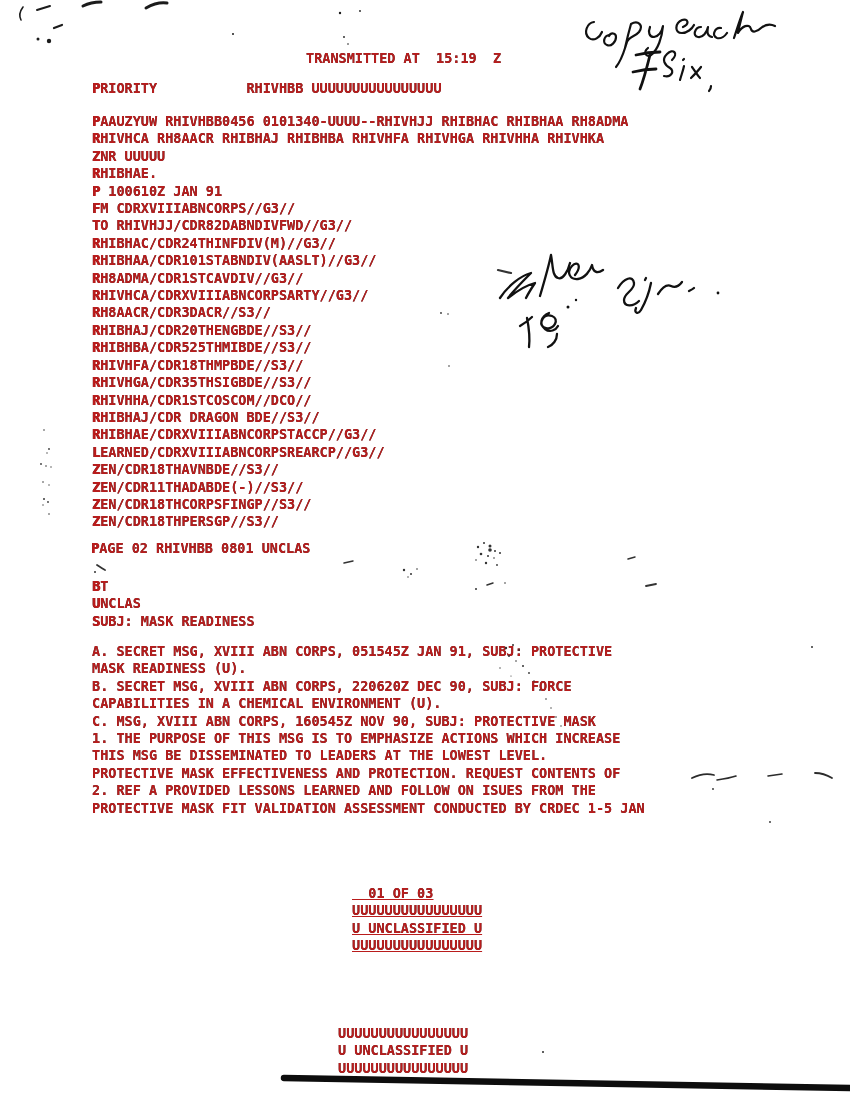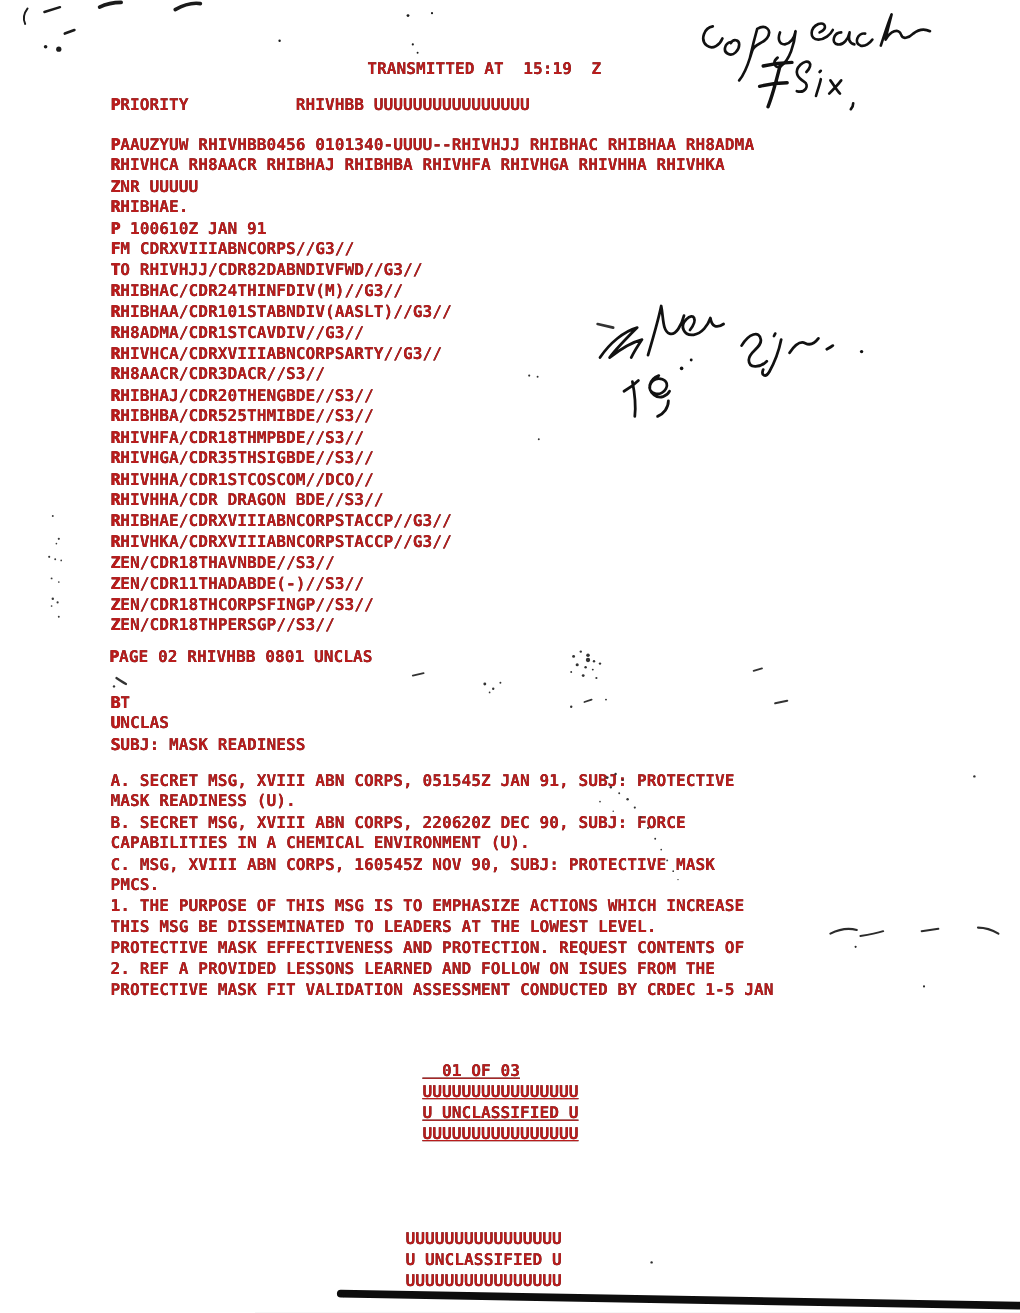--- a/index.html
+++ b/index.html
@@ -53,44 +53,43 @@
       <div class="line ovr">RHIBHAC/CDR24THINFDIV(M)//G3//</div>
       <div class="line ovr">RHIBHAA/CDR101STABNDIV(AASLT)//G3//</div>
       <div class="line ovr">RH8ADMA/CDR1STCAVDIV//G3//</div>
       <div class="line ovr">RHIVHCA/CDRXVIIIABNCORPSARTY//G3//</div>
       <div class="line ovr">RH8AACR/CDR3DACR//S3//</div>
       <div class="line ovr">RHIBHAJ/CDR20THENGBDE//S3//</div>
       <div class="line ovr">RHIBHBA/CDR525THMIBDE//S3//</div>
       <div class="line ovr">RHIVHFA/CDR18THMPBDE//S3//</div>
       <div class="line ovr">RHIVHGA/CDR35THSIGBDE//S3//</div>
       <div class="line ovr">RHIVHHA/CDR1STCOSCOM//DCO//</div>
-      <div class="line ovr">RHIVHHA/CDR DRAGON BDE//S3//</div>
+      <div class="line ovr">RHIBHAJ/CDR DRAGON BDE//S3//</div>
       <div class="line ovr">RHIBHAE/CDRXVIIIABNCORPSTACCP//G3//</div>
-      <div class="line ovr">RHIVHKA/CDRXVIIIABNCORPSTACCP//G3//</div>
+      <div class="line ovr">LEARNED/CDRXVIIIABNCORPSREARCP//G3//</div>
       <div class="line ovr">ZEN/CDR18THAVNBDE//S3//</div>
       <div class="line ovr">ZEN/CDR11THADABDE(-)//S3//</div>
       <div class="line ovr">ZEN/CDR18THCORPSFINGP//S3//</div>
       <div class="line ovr">ZEN/CDR18THPERSGP//S3//</div>
     </div>
 
   <div class="line page-line ovr">PAGE 02 RHIVHBB 0801 UNCLAS</div>
 
   <div class="block bt-block">
       <div class="line ovr">BT</div>
       <div class="line ovr">UNCLAS</div>
       <div class="line ovr">SUBJ: MASK READINESS</div>
     </div>
 
   <div class="block body-block">
       <div class="line">A. SECRET MSG, XVIII ABN CORPS, 051545Z JAN 91, SUBJ: PROTECTIVE</div>
       <div class="line">MASK READINESS (U).</div>
       <div class="line">B. SECRET MSG, XVIII ABN CORPS, 220620Z DEC 90, SUBJ: FORCE</div>
       <div class="line">CAPABILITIES IN A CHEMICAL ENVIRONMENT (U).</div>
       <div class="line">C. MSG, XVIII ABN CORPS, 160545Z NOV 90, SUBJ: PROTECTIVE MASK</div>
-      <div class="line">PMCS.</div>
       <div class="line">1. THE PURPOSE OF THIS MSG IS TO EMPHASIZE ACTIONS WHICH INCREASE</div>
       <div class="line">THIS MSG BE DISSEMINATED TO LEADERS AT THE LOWEST LEVEL.</div>
       <div class="line">PROTECTIVE MASK EFFECTIVENESS AND PROTECTION. REQUEST CONTENTS OF</div>
       <div class="line">2. REF A PROVIDED LESSONS LEARNED AND FOLLOW ON ISUES FROM THE</div>
       <div class="line">PROTECTIVE MASK FIT VALIDATION ASSESSMENT CONDUCTED BY CRDEC 1-5 JAN</div>
     </div>
 
   <div class="block footer-block">
       <div class="line">  01 OF 03</div>
       <div class="line">UUUUUUUUUUUUUUUU</div>

